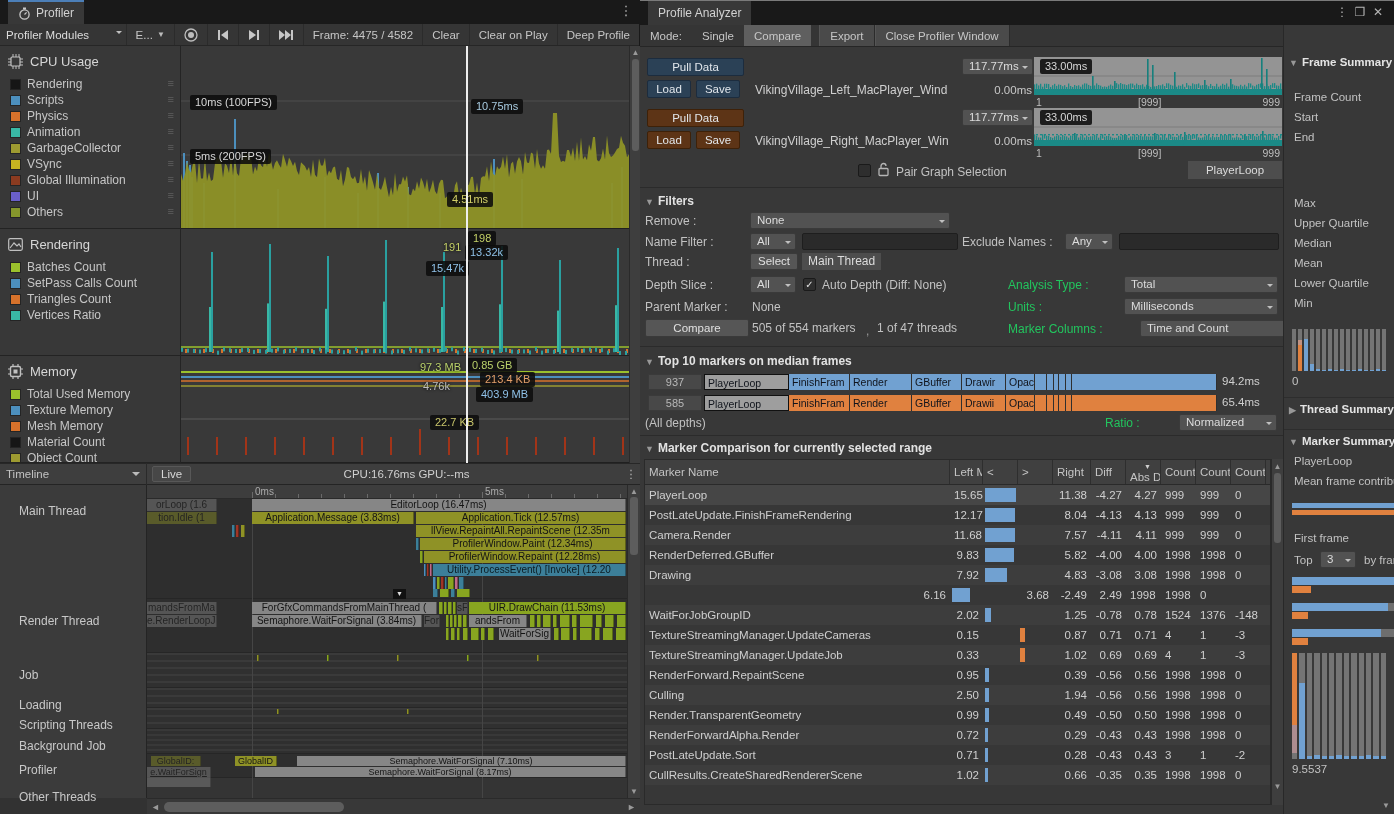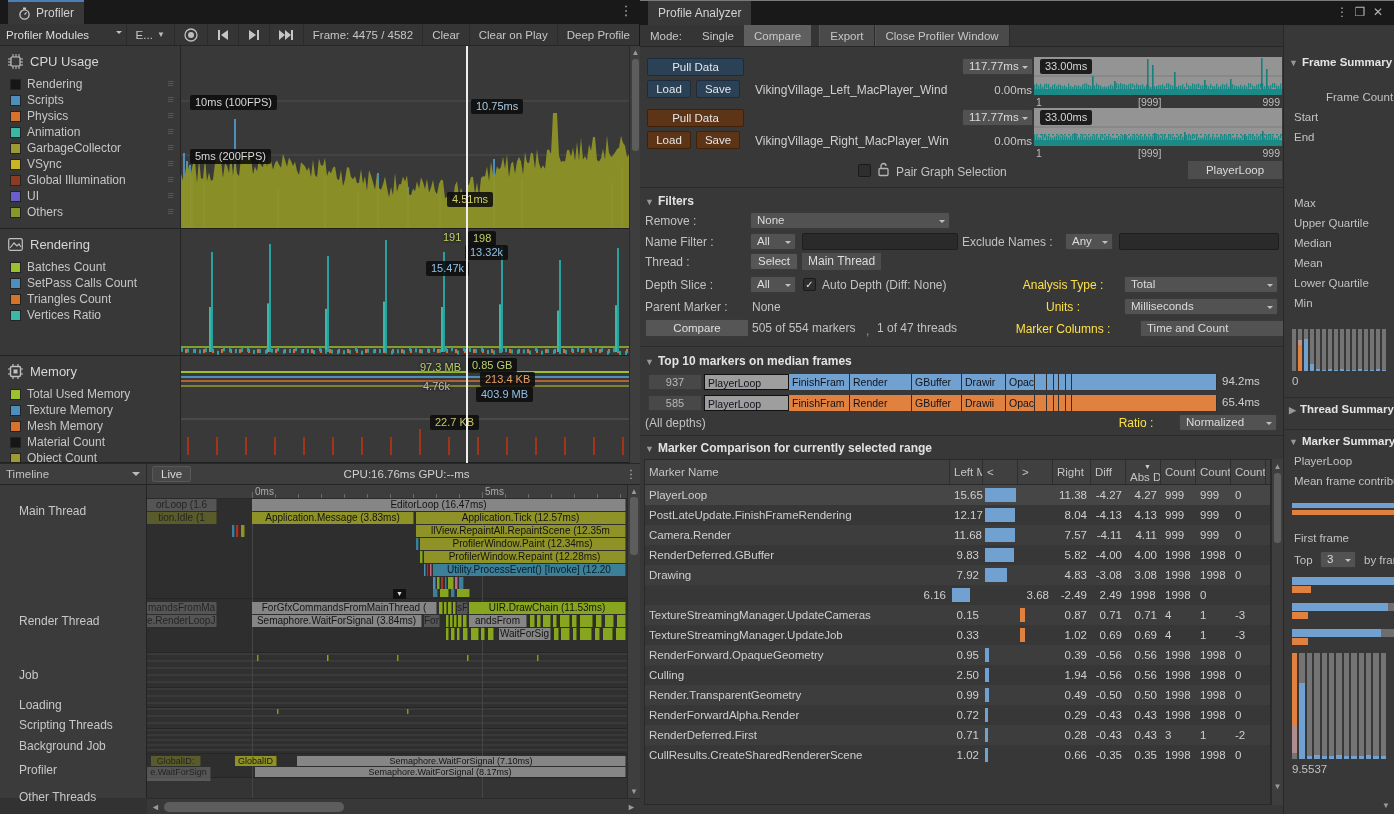--- a/index.html
+++ b/index.html
@@ -22,21 +22,21 @@
 .tbtn-raised{background:#4a4a4a;border-left:1px solid #555;border-right:1px solid #2b2b2b}
 .tbtn-active{background:#5f5f5f}
 
 .dd{position:relative;background:#525252;border:1px solid #3a3a3a;border-radius:2px;height:17px;line-height:15px;padding:0 15px 0 6px;font-size:11.5px;color:#dcdcdc;overflow:hidden;white-space:nowrap}
 .dd:after{content:"";position:absolute;right:4px;top:7px;border:3.5px solid transparent;border-top-color:#c0c0c0}
 .btn{background:#565656;border:1px solid #3a3a3a;border-radius:2px;color:#e0e0e0;font-size:11.5px;text-align:center;line-height:15px}
 .inp{background:#2a2a2a;border:1px solid #1e1e1e;border-radius:2px;height:17px;color:#ddd;font-size:11.5px;padding:0 4px;font-family:"Liberation Sans",sans-serif}
 .cb{width:13px;height:13px;background:#2e2e2e;border:1px solid #1a1a1a;border-radius:2px;text-align:center;line-height:11px;font-size:10px;color:#e0e0e0}
 .sect-title{font-size:12px;font-weight:bold;color:#e2e2e2;white-space:nowrap}
 .tri{color:#989898;font-size:9px;margin-right:4px}
-.rlabel{position:absolute;text-align:center;color:#fde047;white-space:nowrap}
+.rlabel{position:absolute;text-align:left;color:#22c55e;white-space:nowrap}
 
 #modules{position:absolute;left:0;top:46px;width:180px}
 .module{position:relative;border-bottom:1px solid #232323;background:#383838;overflow:hidden}
 .module .mhdr{display:flex;align-items:center;gap:7px;padding:8px 0 7px 8px;font-size:13px;color:#d6d6d6}
 .leg{display:flex;align-items:center;gap:7px;height:16px;padding-left:11px;font-size:12px;color:#c6c6c6;position:relative}
 .leg .sw{width:9px;height:9px;flex:none;outline:1px solid rgba(0,0,0,.35)}
 .leg .lbl{white-space:nowrap;overflow:hidden}
 .leg .drag{position:absolute;right:7px;top:1px;color:#5f5f5f;font-size:11px;letter-spacing:-1px}
 
 #graphs{position:absolute;left:180px;top:46px;width:460px;height:417px;background:#3a3a3a;border-left:1px solid #242424}
@@ -309,21 +309,21 @@
             <rect x="258" y="147" width="2" height="36" fill="#4c8fbd"></rect>
             <rect x="312" y="113" width="2" height="70" fill="#4c8fbd"></rect>
             <rect x="340" y="133" width="2" height="50" fill="#4c8fbd"></rect>
             <rect x="430" y="137" width="2" height="46" fill="#4c8fbd"></rect>
             <rect x="440" y="121" width="2" height="62" fill="#4c8fbd"></rect>
             <path d="M0,183 L0,127.47654255129235 L2,134.7101367718935 L4,127.88312353821344 L6,115.81136538813288 L8,123.49398838360344 L10,126.70927043818729 L12,117.35239900587973 L14,115.67623101201225 L16,137.04592276966454 L18,112.56783455267954 L20,132.57006827985617 L22,132.52092265813866 L24,111.27118371859672 L26,135.0906870909117 L28,126.1909529092043 L30,134.95011399514817 L32,133.4345548977783 L34,117.37044747300914 L36,110.45246725009946 L38,113.02961907916783 L40,114.42049588529349 L42,131.66172605695428 L44,116.8859292072849 L46,119.71412235745699 L48,126.97344867980561 L50,108.7544696703991 L52,129.85757598788726 L54,110.4878292403479 L56,127.27888063742667 L58,130.11719386911895 L60,111.95264639294655 L62,111.1460819294738 L64,107.70097793960039 L66,108.69331937515227 L68,108.04349698728092 L70,110.31213751060952 L72,128.5355525736431 L74,120.53970246123572 L76,125.34212417829443 L78,112.03250163611757 L80,119.134475205178 L82,121.25994392000597 L84,108.46842388638441 L86,120.86524227303732 L88,106.27030136445876 L90,114.5198364413423 L92,123.85801727204654 L94,117.12151772786376 L96,114.28744021238954 L98,118.51746120792711 L100,121.66947065413977 L102,107.71290485477428 L104,114.09062611678311 L106,120.69524129156225 L108,111.41280324011154 L110,115.0112388817913 L112,120.10397252726489 L114,115.80983836236672 L116,124.80850077035268 L118,129.00622542069738 L120,116.15973025749517 L122,118.18097505365884 L124,120.32473851741295 L126,124.80569685189714 L128,121.068850027749 L130,131.1036132267817 L132,113.49264474637516 L134,128.66387260116417 L136,131.18171007402844 L138,112.61911847710941 L140,119.43910660216875 L142,119.50927531705983 L144,111.76479478776292 L146,129.98176064991623 L148,124.4106215017178 L150,127.13262507215174 L152,121.41235801652064 L154,120.62450457366383 L156,132.77044893292546 L158,134.28784559253063 L160,123.72354301840146 L162,140.26224742627952 L164,133.41072544486633 L166,121.07611810511705 L168,121.85832232857386 L170,131.05629354483 L172,133.25344013690633 L174,130.0673450094606 L176,137.21532216857764 L178,136.72291368316553 L180,122.89996481430288 L182,137.9827147628846 L184,130.37159045659558 L186,144.80064111222097 L188,124.05579996181436 L190,129.44517284444356 L192,136.1307820923927 L194,143.73835120284758 L196,127.22039152255141 L198,141.7030185939965 L200,143.89069405859618 L202,138.25779663298908 L204,130.3812647180294 L206,141.48456150731715 L208,151.33603370699782 L210,140.81658809165157 L212,149.3401067551199 L214,126.78234460286855 L216,145.6826445774717 L218,138.27841853846934 L220,138.17967897315307 L222,130.55388445543628 L224,135.4837953004548 L226,129.1930600347269 L228,148.135083176223 L230,149.1795491248992 L232,142.44347662868384 L234,145.3059404410316 L236,135.33307657518674 L238,142.80339386747252 L240,131.61334141019273 L242,136.0747352479403 L244,143.36568637649347 L246,132.80672409682916 L248,146.58320841548706 L250,141.61325012438812 L252,133.77598254786017 L254,144.91815347863334 L256,148.19763114365173 L258,137.65054300814876 L260,133.6343910801471 L262,134.25261247000006 L264,152.2566790198853 L266,150.49995389134298 L268,147.96291081455792 L270,155.44742591371667 L272,153.07938282986945 L274,139.29414490722706 L276,135.1487281931433 L278,150.06508578401255 L280,141.64529488913848 L282,148.39082373914385 L284,150.77242957443102 L286,139.73593742078475 L288,138.40866086288162 L290,131.01030929436922 L292,130.87317167765826 L294,147.91384528855656 L296,136.2673314105304 L298,150.55998411286947 L300,131.91097368048233 L302,130.27171440515377 L304,130.49393513517572 L306,120.19922812642609 L308,134.9565881668317 L310,115.47485689760789 L312,127.79053915383346 L314,129.43523863580447 L316,120.26101720001446 L318,123.42628348717864 L320,120.8233453727448 L322,110.5881748461952 L324,122.6648603552637 L326,108.33099657695111 L328,131.46526181560085 L330,117.71343190787414 L332,115.51384290693503 L334,127.69329343162724 L336,115.62028383460944 L338,110.98467871201441 L340,115.1920121063493 L342,128.5741004877636 L344,106.117606231477 L346,116.52301047502257 L348,117.10959743314342 L350,106.40863578514434 L352,107.71689410595916 L354,122.77053108350509 L356,102.98068954797044 L358,117.41818758612379 L360,122.84032903787278 L362,119.18813686356438 L364,122.73637537071313 L366,104.09175844883268 L368,103.53430511459715 L370,107.95195548328103 L372,67 L374,67 L376,67 L378,109.67116823373829 L380,116.03576104745956 L382,114.66472562674201 L384,115.82843000260542 L386,104.04892271827038 L388,104.11682561462992 L390,110.78449491220942 L392,101.42987451120752 L394,114.99430814717854 L396,95.67559017239087 L398,114.74395582606209 L400,91.5554635216046 L402,113.39036663804094 L404,110.0527270097837 L406,114.19859583962386 L408,98.35628161573538 L410,104.73084937919528 L412,91 L414,91 L416,113.99655578595925 L418,115.43724288245484 L420,112.20284890603196 L422,102.41388382740521 L424,113.54615714031418 L426,89.43154830761694 L428,106.88979062685425 L430,111.03704850692627 L432,109.47344924750413 L434,106.60062467891183 L436,102.89115340637382 L438,101.73863500190566 L440,89.66246901340139 L442,96.77241361585327 L444,99.81197666895945 L446,111.35057364948602 L448,108.234572891159 L448,183 Z" fill="#8e9226" opacity="0.95"></path>
           </svg>
         </div>
       <div class="gsec" id="g-rend" style="top:183px;height:127px">
         <div class="gbadge" style="left:287px;top:2px;color:#c3cf66">198</div>
-        <div class="gtext" style="left:262px;top:2px;color:#c3cf66">191</div>
+        <div class="gtext" style="left:262px;top:12px;color:#c3cf66">191</div>
         <div class="gbadge" style="left:284px;top:16px;color:#8fc1e8">13.32k</div>
         <div class="gbadge" style="left:245px;top:32px;color:#8fc1e8">15.47k</div>
       <svg width="448" height="127" style="position:absolute;left:0;top:0">
             <rect x="4" y="120" width="2" height="4" fill="#d7722b"></rect>
             <rect x="13" y="120" width="2" height="4" fill="#d7722b"></rect>
             <rect x="22" y="120" width="2" height="4" fill="#d7722b"></rect>
             <rect x="31" y="120" width="2" height="4" fill="#d7722b"></rect>
             <rect x="40" y="120" width="2" height="4" fill="#d7722b"></rect>
             <rect x="49" y="120" width="2" height="4" fill="#d7722b"></rect>
             <rect x="58" y="120" width="2" height="4" fill="#d7722b"></rect>
@@ -628,21 +628,21 @@
           <div class="span sp-olive" style="left: 110px; top: 170px; width: 2px; height: 6px; line-height: 6px; font-size: 9px;"></div>
           <div class="span sp-green" style="left: 180px; top: 170px; width: 2px; height: 6px; line-height: 6px; font-size: 9px;"></div>
           <div class="span sp-olive" style="left: 250px; top: 170px; width: 2px; height: 6px; line-height: 6px; font-size: 9px;"></div>
           <div class="span sp-green" style="left: 320px; top: 170px; width: 2px; height: 6px; line-height: 6px; font-size: 9px;"></div>
           <div class="span sp-olive" style="left: 390px; top: 170px; width: 2px; height: 6px; line-height: 6px; font-size: 9px;"></div>
           <div class="span sp-olive" style="left: 130px; top: 224px; width: 2px; height: 5px; line-height: 5px; font-size: 9px;"></div>
           <div class="span sp-olive" style="left: 260px; top: 224px; width: 2px; height: 5px; line-height: 5px; font-size: 9px;"></div>
           <div class="span sp-olive sp-dim" style="left: 4px; top: 271px; width: 50px; height: 10px; line-height: 10px; font-size: 9px;">GlobalID:</div>
           <div class="span sp-olive" style="left: 88px; top: 271px; width: 42px; height: 10px; line-height: 10px; font-size: 9px;">GlobalID</div>
           <div class="span sp-gray" style="left: 150px; top: 271px; width: 329px; height: 10px; line-height: 10px; font-size: 9px;">Semaphore.WaitForSignal (7.10ms)</div>
-          <div class="span sp-gray sp-dim" style="left: 0px; top: 282px; width: 64px; height: 14px; line-height: 10px; font-size: 9px;">e.WaitForSign</div>
+          <div class="span sp-gray sp-dim" style="left: 0px; top: 282px; width: 64px; height: 20px; line-height: 10px; font-size: 9px; text-decoration: underline;">e.WaitForSign</div>
           <div class="span sp-gray" style="left: 108px; top: 282px; width: 371px; height: 10px; line-height: 10px; font-size: 9px;">Semaphore.WaitForSignal (8.17ms)</div>
         </div>
       <div id="tlvscroll">
         <div class="sarrow" style="top:2px">▲</div>
         <div class="sthumb" style="top:12px;height:58px"></div>
         <div class="sarrow" style="bottom:2px">▼</div>
       </div>
       <div id="tlhscroll">
         <div class="harrow" style="left:4px">◄</div>
         <div class="hthumb"></div>
@@ -1217,20 +1217,34 @@
             </div>
             <div class="cbarcell"></div>
             <div class="cnum">3.68</div>
             <div class="cnum">-2.49</div>
             <div class="cnum">2.49</div>
             <div class="ccnt">1998</div>
             <div class="ccnt">1998</div>
             <div class="ccnt">0</div>
           </div>
           <div class="crow" style="grid-template-columns: 305px 33px 35px 35px 38px 35px 35px 35px 35px 35px;">
+            <div>WaitForJobGroupID</div>
+            <div class="cnum">2.02</div>
+            <div class="cbarcell">
+              <div class="cbar" style="width: 6px; background: rgb(113, 161, 209);"></div>
+            </div>
+            <div class="cbarcell"></div>
+            <div class="cnum">1.25</div>
+            <div class="cnum">-0.78</div>
+            <div class="cnum">0.78</div>
+            <div class="ccnt">1524</div>
+            <div class="ccnt">1376</div>
+            <div class="ccnt">-148</div>
+          </div>
+          <div class="crow" style="grid-template-columns: 305px 33px 35px 35px 38px 35px 35px 35px 35px 35px;">
             <div>TextureStreamingManager.UpdateCameras</div>
             <div class="cnum">0.15</div>
             <div class="cbarcell"></div>
             <div class="cbarcell">
               <div class="cbar" style="width: 5px; background: rgb(224, 129, 63);"></div>
             </div>
             <div class="cnum">0.87</div>
             <div class="cnum">0.71</div>
             <div class="cnum">0.71</div>
             <div class="ccnt">4</div>
@@ -1245,21 +1259,21 @@
               <div class="cbar" style="width: 5px; background: rgb(224, 129, 63);"></div>
             </div>
             <div class="cnum">1.02</div>
             <div class="cnum">0.69</div>
             <div class="cnum">0.69</div>
             <div class="ccnt">4</div>
             <div class="ccnt">1</div>
             <div class="ccnt">-3</div>
           </div>
           <div class="crow" style="grid-template-columns: 305px 33px 35px 35px 38px 35px 35px 35px 35px 35px;">
-            <div>RenderForward.OpaqueGeometry</div>
+            <div>RenderForward.RepaintScene</div>
             <div class="cnum">0.95</div>
             <div class="cbarcell">
               <div class="cbar" style="width: 4px; background: rgb(113, 161, 209);"></div>
             </div>
             <div class="cbarcell"></div>
             <div class="cnum">0.39</div>
             <div class="cnum">-0.56</div>
             <div class="cnum">0.56</div>
             <div class="ccnt">1998</div>
             <div class="ccnt">1998</div>
@@ -1301,21 +1315,21 @@
             </div>
             <div class="cbarcell"></div>
             <div class="cnum">0.29</div>
             <div class="cnum">-0.43</div>
             <div class="cnum">0.43</div>
             <div class="ccnt">1998</div>
             <div class="ccnt">1998</div>
             <div class="ccnt">0</div>
           </div>
           <div class="crow" style="grid-template-columns: 305px 33px 35px 35px 38px 35px 35px 35px 35px 35px;">
-            <div>RenderDeferred.First</div>
+            <div>PostLateUpdate.Sort</div>
             <div class="cnum">0.71</div>
             <div class="cbarcell">
               <div class="cbar" style="width: 3px; background: rgb(113, 161, 209);"></div>
             </div>
             <div class="cbarcell"></div>
             <div class="cnum">0.28</div>
             <div class="cnum">-0.43</div>
             <div class="cnum">0.43</div>
             <div class="ccnt">3</div>
             <div class="ccnt">1</div>
@@ -1339,21 +1353,21 @@
     </div>
     <div id="cmp-scroll">
       <div class="sarrow" style="top:3px">▲</div>
       <div class="sthumb" style="top:14px;height:70px"></div>
       <div class="sarrow" style="bottom:14px">▼</div>
     </div>
 
     <div id="asidebar">
       <div class="sb-title" style="top:31px"><span class="tri">▼</span><span>Frame Summary</span></div>
       <div id="fs-labels">
-          <div class="sb-lbl" style="top: 66px; margin-left: 32px;">Frame Count</div>
+          <div class="sb-lbl" style="top: 66px;">Frame Count</div>
           <div class="sb-lbl" style="top: 86px;">Start</div>
           <div class="sb-lbl" style="top: 106px;">End</div>
         </div>
       <div id="fs-stats">
           <div class="sb-lbl" style="top: 172px;">Max</div>
           <div class="sb-lbl" style="top: 192px;">Upper Quartile</div>
           <div class="sb-lbl" style="top: 212px;">Median</div>
           <div class="sb-lbl" style="top: 232px;">Mean</div>
           <div class="sb-lbl" style="top: 252px;">Lower Quartile</div>
           <div class="sb-lbl" style="top: 272px;">Min</div>

